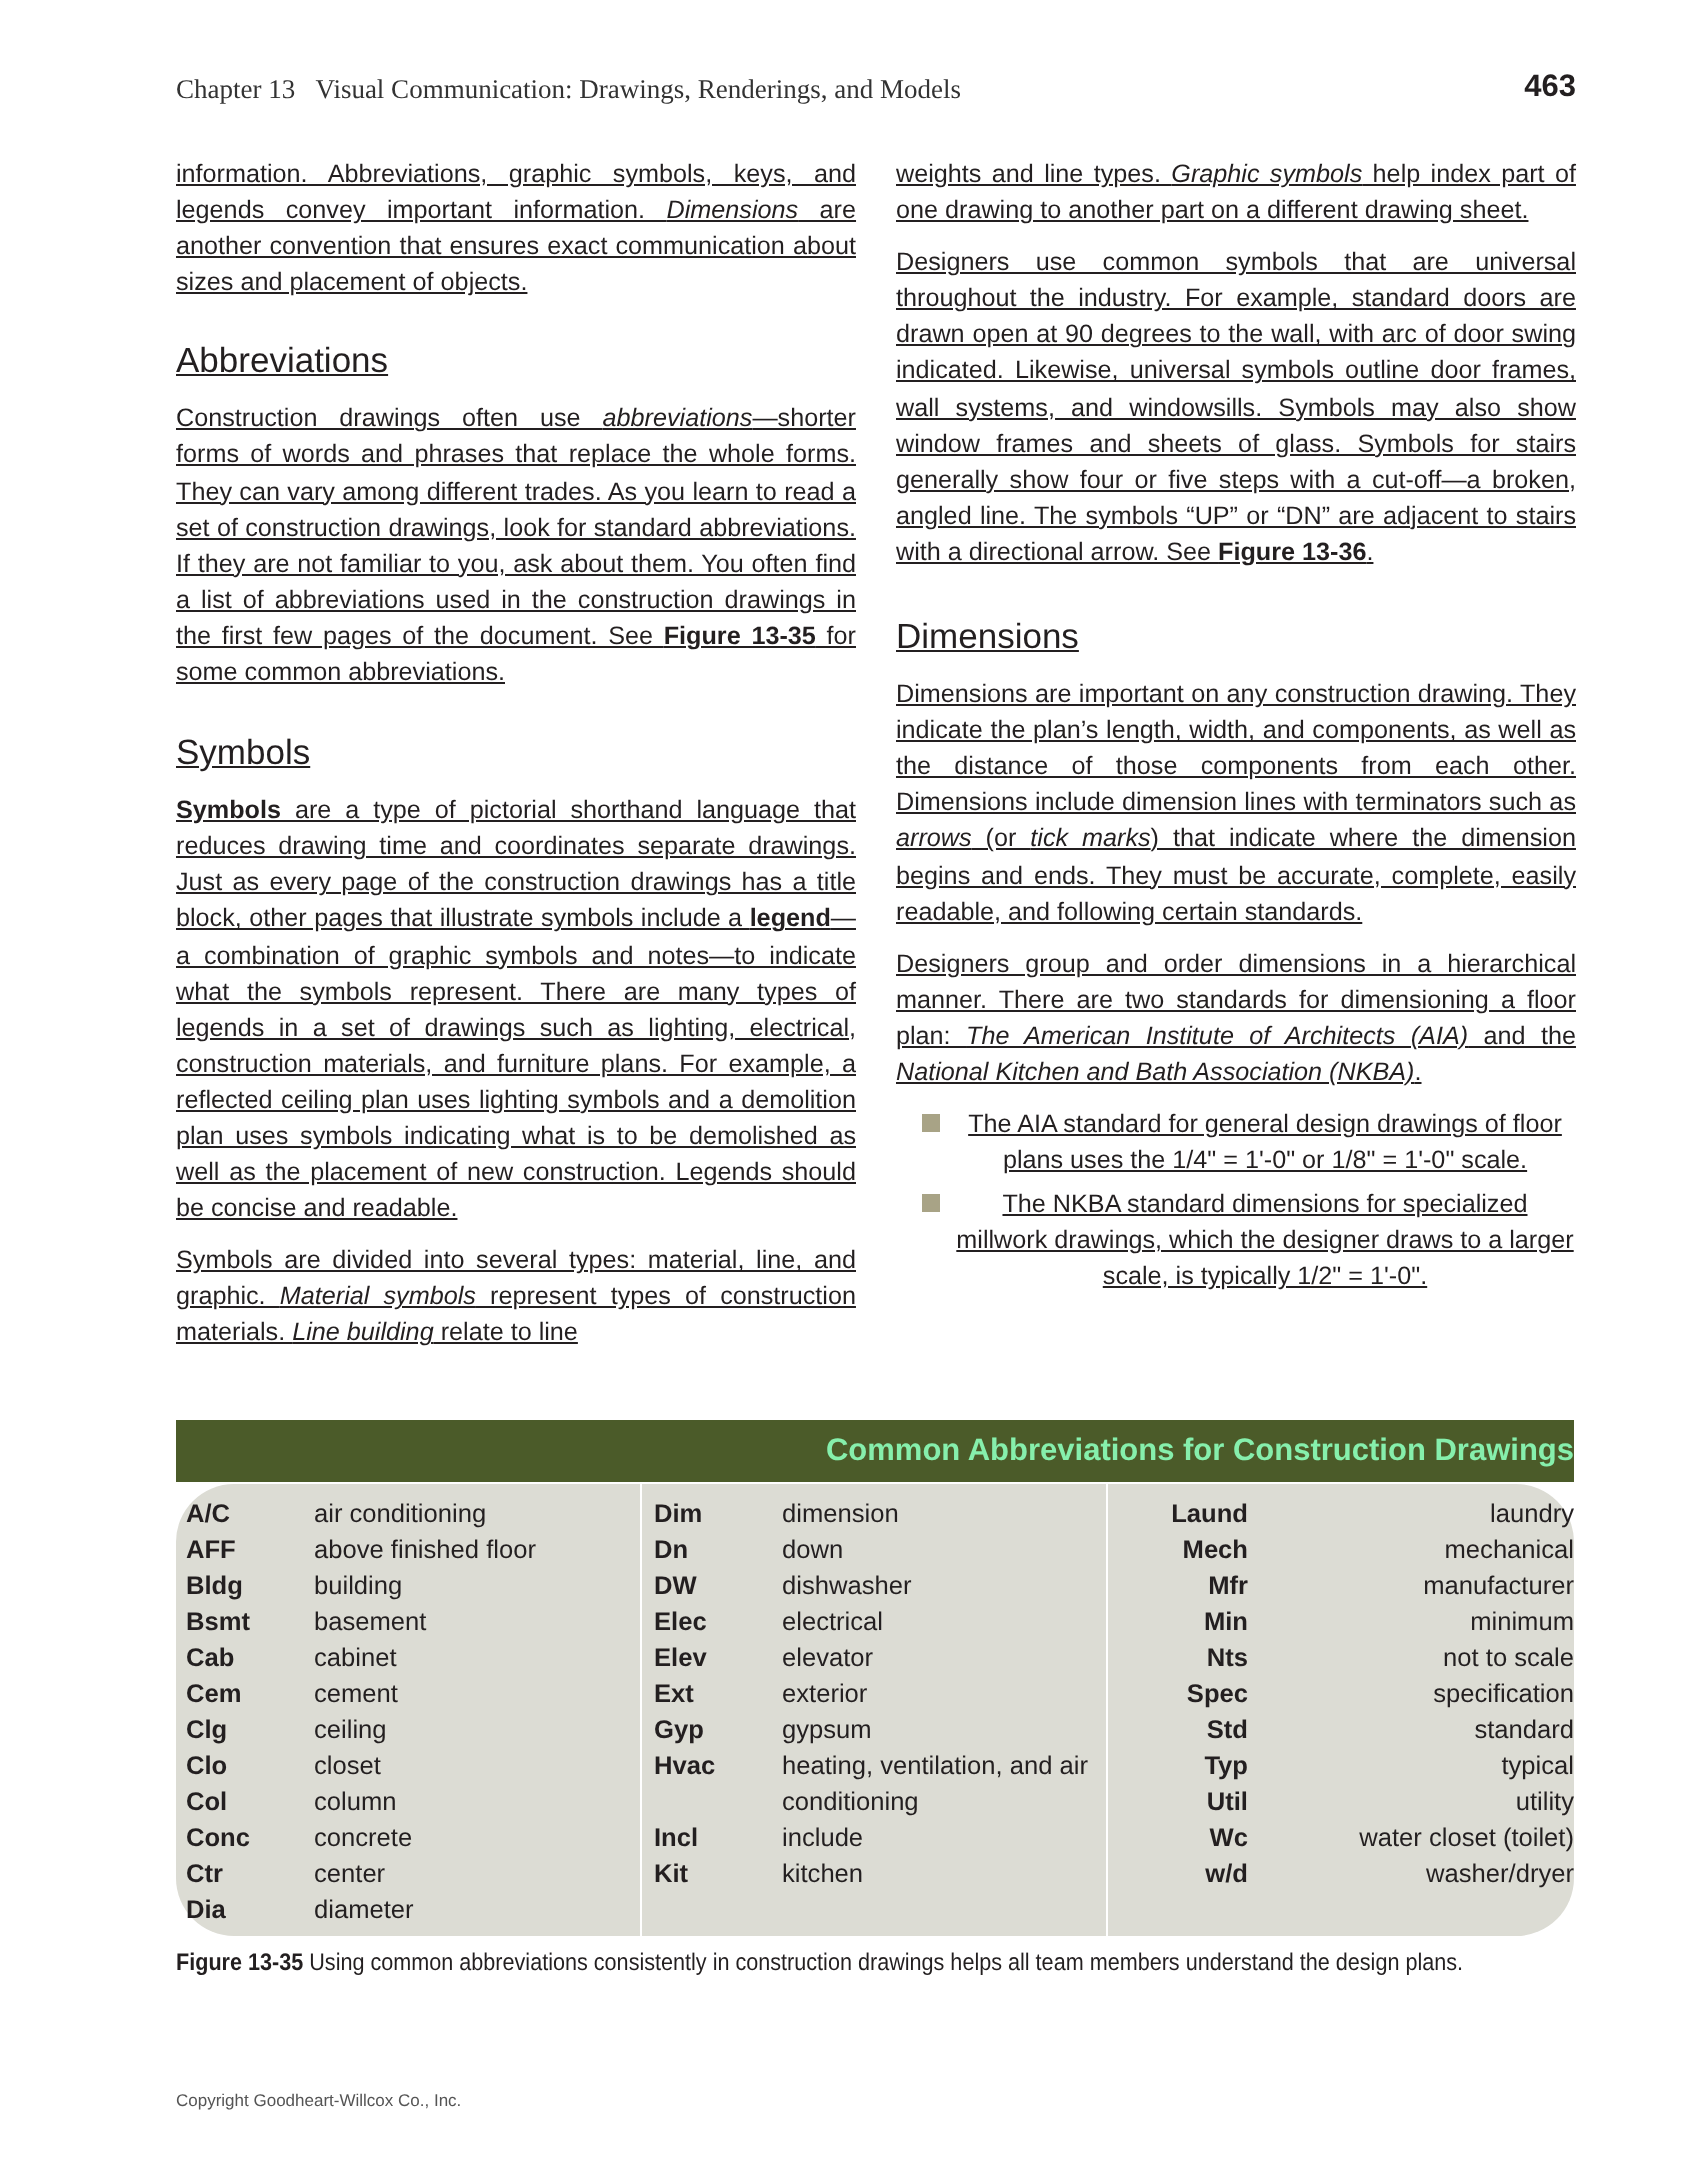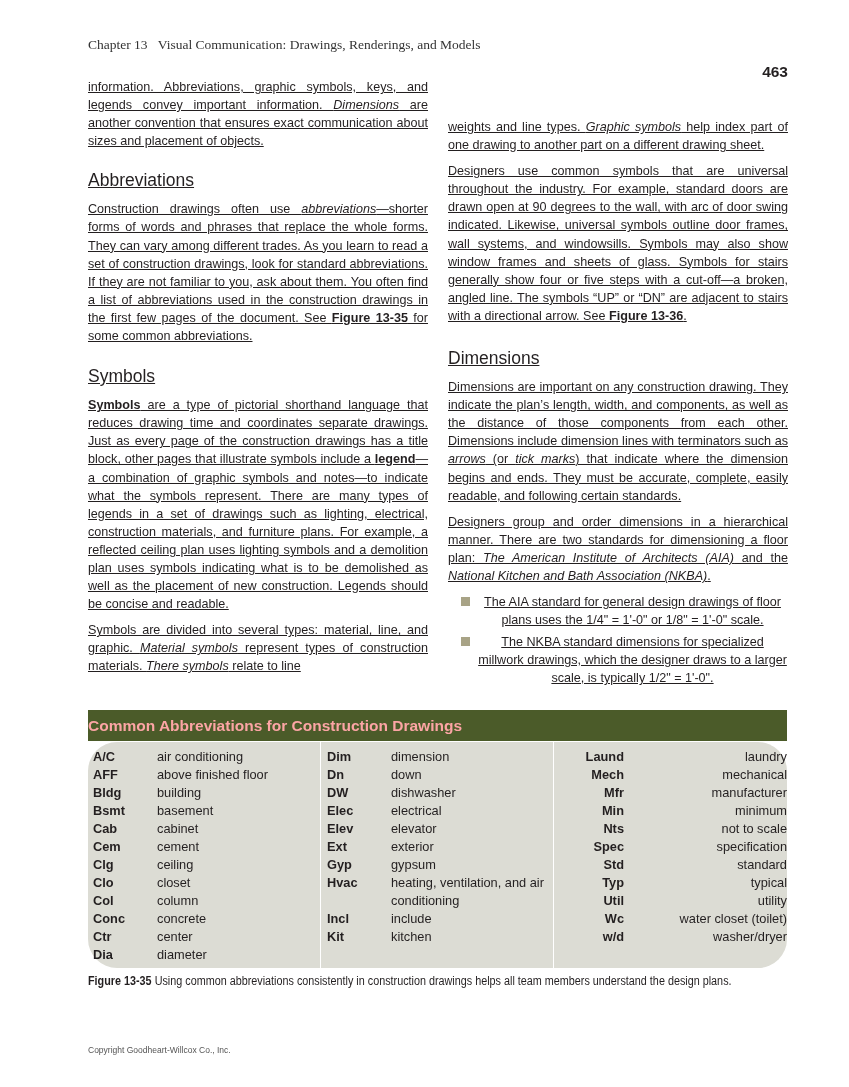--- a/index.html
+++ b/index.html
@@ -1,31 +1,31 @@
 <!DOCTYPE html>
 <html><head>
 <meta charset="utf-8">
 <style>
   html, body { margin: 0; padding: 0; background: #ffffff; }
   body { width: 849px; height: 1087px; position: relative; overflow: hidden; color: #231f20; }
   .running-head { position: absolute; left: 88px; top: 35px; width: 700px; height: 22px; }
   .running-head .chap { font-family: "Liberation Serif", "DejaVu Serif", serif; font-size: 13.5px; color: #333; position: absolute; left: 0; top: 2px; text-align: right; }
-  .running-head .pnum { font-family: "Liberation Sans", sans-serif; font-weight: bold; font-size: 15.5px; position: absolute; right: 0; top: 0; color: #231f20; margin-top: 28px; }
+  .running-head .pnum { font-family: "Liberation Sans", sans-serif; font-weight: bold; font-size: 15.5px; position: absolute; right: 0; top: 0; color: #231f20; }
 
   .col { position: absolute; top: 78px; width: 340px; font-family: "Liberation Sans", sans-serif; font-size: 12.6px; line-height: 18.1px; color: #231f20; text-decoration: underline; }
   .col.left { left: 88px; }
-  .col.right { left: 448px; margin-top: 40px; }
+  .col.right { left: 448px; }
   .col p { margin: 0 0 8px 0; text-align: justify; }
   .col h2 { font-family: "Liberation Sans", sans-serif; font-weight: normal; font-size: 17.5px; margin: 19px 0 9px 0; line-height: 22px; color: #231f20; }
   .col ul { list-style: none; padding: 0; margin: 4px 0 0 13px; }
   .col li { position: relative; padding-left: 16px; margin-bottom: 4px; text-align: center; line-height: 18px; }
   .col li .bullet { position: absolute; left: 0; top: 4px; width: 9px; height: 9px; background: #a8a386; }
 
   .table { position: absolute; left: 88px; top: 710px; width: 699px; }
-  .table .thead { background: #4b5b29; color: #fca5a5; text-align: left; font-family: "Liberation Sans", sans-serif; font-weight: bold; font-size: 15.5px; height: 31px; line-height: 31px; border-bottom: 1px solid #fff; }
+  .table .thead { background: #4b5b29; color: #86efac; text-align: right; font-family: "Liberation Sans", sans-serif; font-weight: bold; font-size: 15.5px; height: 31px; line-height: 31px; border-bottom: 1px solid #fff; }
   .table .tbody { background: #dcdcd4; display: flex; height: 226px; border-radius: 29px; }
   .table .tcol { padding: 6px 0 0 5px; box-sizing: border-box; border-right: 1px solid #fff; }
   .table .tcol:last-child { border-right: none; }
   .table .tcol.c1 { width: 233px; }
   .table .tcol.c2 { width: 233px; padding-left: 6px; }
   .table .tcol.c3 { width: 233px; padding-left: 6px; text-align: right; }
   .row { display: flex; font-family: "Liberation Sans", sans-serif; font-size: 12.8px; line-height: 18px; }
   .row .abbr { font-weight: bold; width: 64px; flex: none; }
   .row .def { flex: 1; }
 
@@ -45,21 +45,21 @@
   </span>
   <span class="pnum">463</span>
 </div>
 
 <div class="col left">
   <p><span>information. Abbreviations, graphic symbols, keys, and legends convey important information. </span><i>Dimensions</i><span> are another convention that ensures exact communication about sizes and placement of objects.</span></p>
   <h2>Abbreviations</h2>
   <p><span>Construction drawings often use </span><i>abbreviations</i><span>—shorter forms of words and phrases that replace the whole forms. They can vary among different trades. As you learn to read a set of construction drawings, look for standard abbreviations. If they are not familiar to you, ask about them. You often find a list of abbreviations used in the construction drawings in the first few pages of the document. See </span><b>Figure 13-35</b><span> for some common abbreviations.</span></p>
   <h2 style="margin-top:20px">Symbols</h2>
   <p><b>Symbols</b><span> are a type of pictorial shorthand language that reduces drawing time and coordinates separate drawings. Just as every page of the construction drawings has a title block, other pages that illustrate symbols include a </span><b>legend</b><span>—a combination of graphic symbols and notes—to indicate what the symbols represent. There are many types of legends in a set of drawings such as lighting, electrical, construction materials, and furniture plans. For example, a reflected ceiling plan uses lighting symbols and a demolition plan uses symbols indicating what is to be demolished as well as the placement of new construction. Legends should be concise and readable.</span></p>
-  <p><span>Symbols are divided into several types: material, line, and graphic. </span><i>Material symbols</i><span> represent types of construction materials. </span><i>There symbols</i><span> relate to line</span></p>
+  <p><span>Symbols are divided into several types: material, line, and graphic. </span><i>Material symbols</i><span> represent types of construction materials. </span><i>Line building</i><span> relate to line</span></p>
 </div>
 
 <div class="col right">
   <p><span>weights and line types. </span><i>Graphic symbols</i><span> help index part of one drawing to another part on a different drawing sheet.</span></p>
   <p><span>Designers use common symbols that are universal throughout the industry. For example, standard doors are drawn open at 90 degrees to the wall, with arc of door swing indicated. Likewise, universal symbols outline door frames, wall systems, and windowsills. Symbols may also show window frames and sheets of glass. Symbols for stairs generally show four or five steps with a cut-off—a broken, angled line. The symbols “UP” or “DN” are adjacent to stairs with a directional arrow. See </span><b>Figure 13-36</b><span>.</span></p>
   <h2 style="margin-top:22px">Dimensions</h2>
   <p><span>Dimensions are important on any construction drawing. They indicate the plan’s length, width, and components, as well as the distance of those components from each other. Dimensions include dimension lines with terminators such as </span><i>arrows</i><span> (or </span><i>tick marks</i><span>) that indicate where the dimension begins and ends. They must be accurate, complete, easily readable, and following certain standards.</span></p>
   <p><span>Designers group and order dimensions in a hierarchical manner. There are two standards for dimensioning a floor plan: </span><i>The American Institute of Architects (AIA)</i><span> and the </span><i>National Kitchen and Bath Association (NKBA)</i><span>.</span></p>
   <ul>
     <li><span class="bullet"></span><span>The AIA standard for general design drawings of floor plans uses the 1/4" = 1'-0" or 1/8" = 1'-0" scale.</span></li>

